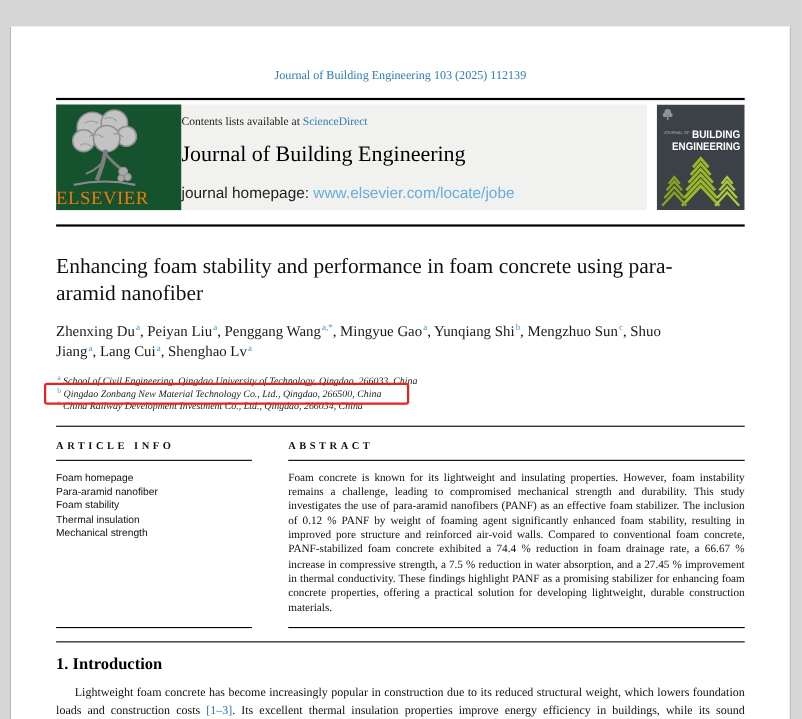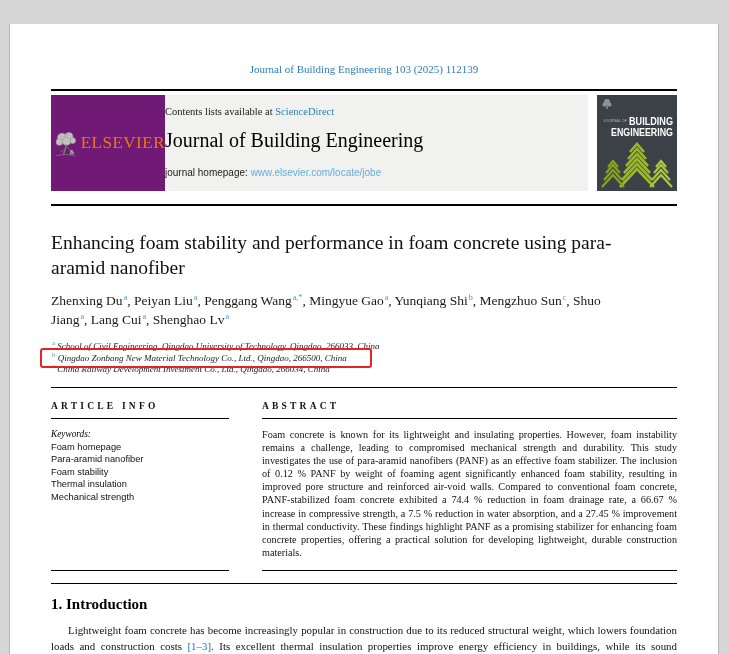--- a/index.html
+++ b/index.html
@@ -11,27 +11,27 @@
   .content { padding:0 41px; }
 
   .journal-ref { display:block; text-align:center; margin-top:39px; font-size:11px; color:#2e7db6; }
 
   .rule-heavy { height:2px; background:#000; }
   .rule-thin  { height:1.5px; background:#000; }
   .rt1 { margin-top:14px; }
   .rt2 { margin-top:13px; }
 
   .banner { display:flex; margin-top:4px; height:96px; align-items:stretch; }
-  .logo-col { width:114px; display:flex; flex-direction:row; align-items:center; padding-top:1px; background:#701a75; }
+  .logo-col { width:114px; display:flex; flex-direction:column; align-items:flex-start; padding-top:1px; background:#14532d; }
   .elsevier-word { font-size:17px; color:#ee7711; letter-spacing:.5px; margin-top:-2px; }
   .center-col { flex:1; background:#f1f1ef; text-align:left; }
   .contents-line { margin-top:11px; font-size:10.5px; color:#1a1a1a; }
   .link-blue { color:#2e7db6; text-decoration:none; cursor:pointer; }
   .journal-title { margin-top:12px; font-size:20px; color:#000; }
-  .homepage-line { margin-top:15px; font-size:10px; font-family:"Liberation Sans", sans-serif; color:#222; }
+  .homepage-line { margin-top:15px; font-size:14px; font-family:"Liberation Sans", sans-serif; color:#222; }
   .link-light { color:#66aede; text-decoration:none; cursor:pointer; }
   .cover-col { width:80px; margin-left:9px; }
 
   .title { margin-top:24px; font-size:19.5px; font-weight:normal; line-height:25px; max-width:578px; color:#0f0f0f; }
 
   .authors { margin-top:11px; font-size:13.5px; line-height:19px; max-width:565px; color:#191919; }
   sup { font-size:.6em; vertical-align:super; line-height:0; }
   .sup-blue { color:#4a95cb; margin-left:1px; }
 
   .affils { margin-top:12px; font-size:9px; font-style:italic; line-height:11.5px; color:#222; }
@@ -156,21 +156,20 @@
         <div><span class="affil affil-hl"><sup class="sup-blue">b</sup><span> Qingdao Zonbang New Material Technology Co., Ltd., Qingdao, 266500, China</span></span></div>
         <div><span class="affil"><sup class="sup-blue">c</sup><span> China Railway Development Investment Co., Ltd., Qingdao, 266034, China</span></span></div>
       </div>
 
     <div class="rule-thin rt3"></div>
 
     <div class="columns">
       <div class="col-info">
         <div class="col-heading">ARTICLE INFO</div>
         <div class="col-body">
-          <div class="kw-label">Keywords:</div>
           <div>
               <div class="kw">Foam homepage</div>
               <div class="kw">Para-aramid nanofiber</div>
               <div class="kw">Foam stability</div>
               <div class="kw">Thermal insulation</div>
               <div class="kw">Mechanical strength</div>
             </div>
         </div>
       </div>
       <div class="col-gap"></div>

